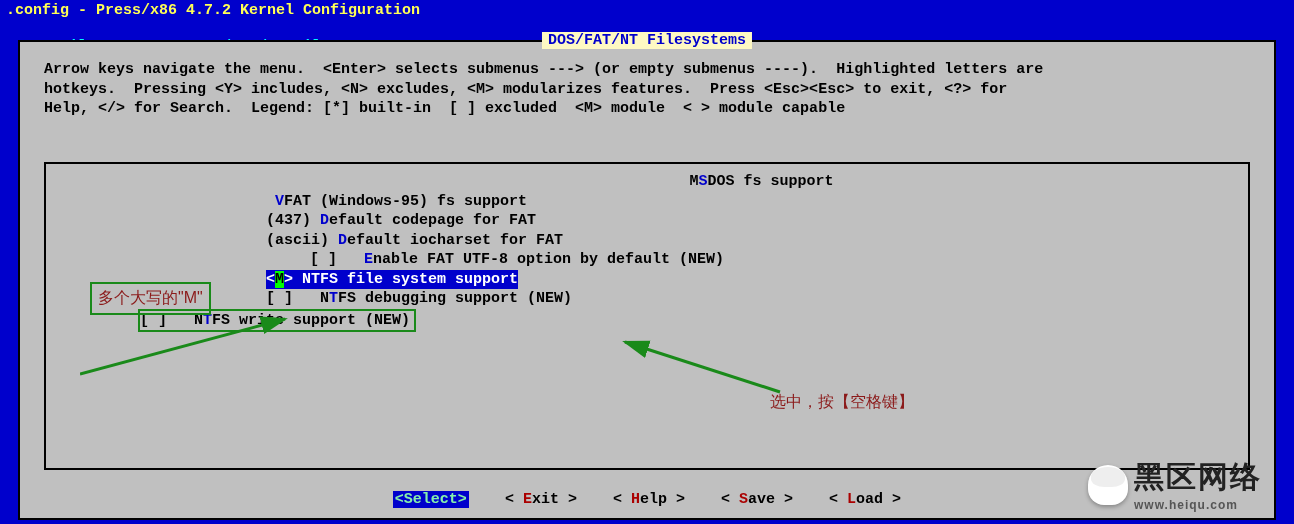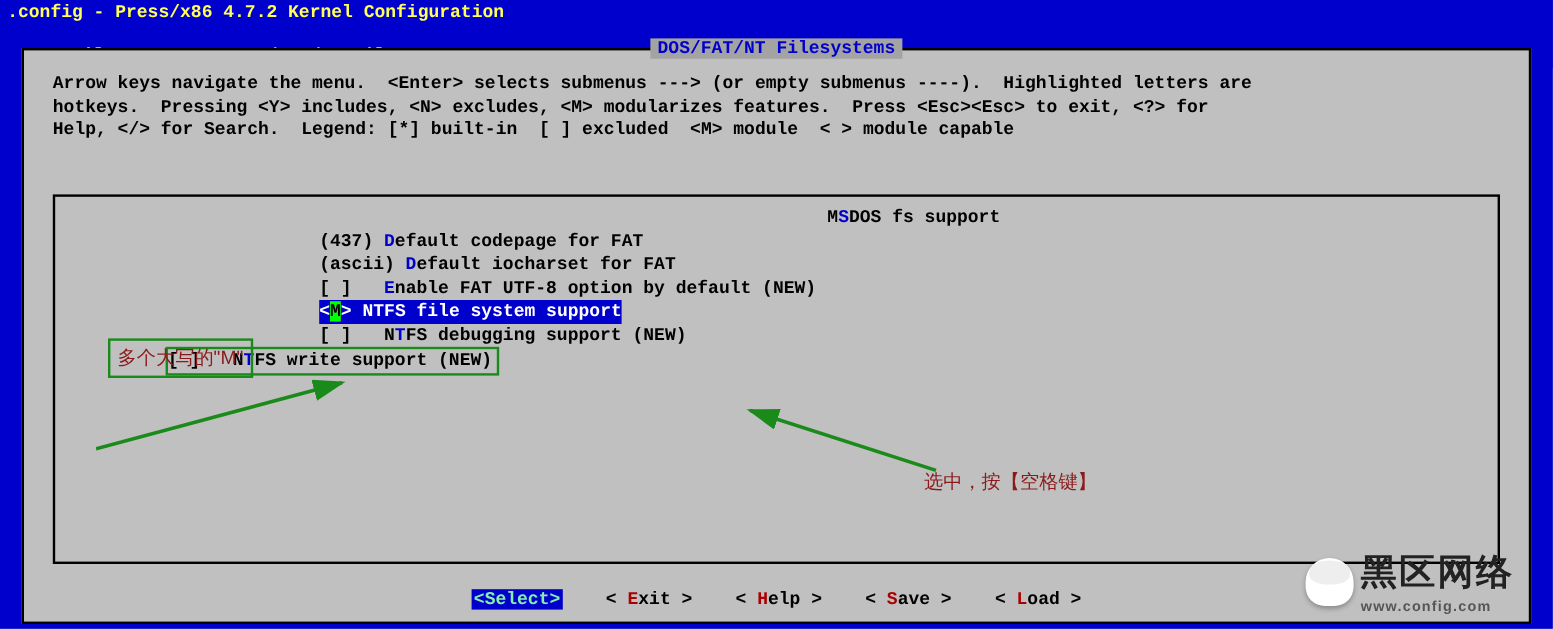--- a/index.html
+++ b/index.html
@@ -34,21 +34,21 @@
     top: 40px;
     bottom: 4px;
     background: #c0c0c0;
     border: 2px solid #000;
   }
   .dialog-title {
     position: absolute;
     top: -10px;
     left: 50%;
     transform: translateX(-50%);
-    background: #a3a3a3;
+    background: #fef9c3;
     color: #0000cc;
     padding: 0 6px;
     white-space: pre;
   }
   .help-text {
     padding: 18px 24px 8px;
     color: #000000;
     white-space: pre-wrap;
     line-height: 1.3;
   }
@@ -153,27 +153,30 @@
   <div class="dialog-title">DOS/FAT/NT Filesystems</div>
   <div class="help-text">Arrow keys navigate the menu.  &lt;Enter&gt; selects submenus ---&gt; (or empty submenus ----).  Highlighted letters are
 hotkeys.  Pressing &lt;Y&gt; includes, &lt;N&gt; excludes, &lt;M&gt; modularizes features.  Press &lt;Esc&gt;&lt;Esc&gt; to exit, &lt;?&gt; for
 Help, &lt;/&gt; for Search.  Legend: [*] built-in  [ ] excluded  &lt;M&gt; module  &lt; &gt; module capable</div>
 
   <div class="menu-box" id="menu-list">
       <div>
         <span class="menu-line" style="display: block; text-align: center;"><m> M<span class="hot">S</span>DOS fs support</m></span>
       </div>
       <div>
+        <span class="menu-line" style="display: block;"><m> <span class="hot">V</span>FAT (Windows-95) fs support</m></span>
+      </div>
+      <div>
         <span class="menu-line" style="display: block;">(437) <span class="hot">D</span>efault codepage for FAT</span>
       </div>
       <div>
         <span class="menu-line" style="display: block;">(ascii) <span class="hot">D</span>efault iocharset for FAT</span>
       </div>
       <div>
-        <span class="menu-line" style="display: block;">[ ]   <span class="hot">E</span>nable FAT UTF-8 option by default (NEW)</span>
+        <span class="menu-line" style="display: block; margin-left: 44px;">[ ]   <span class="hot">E</span>nable FAT UTF-8 option by default (NEW)</span>
       </div>
       <div><span class="menu-line selected"><span class="prefix">&lt;</span><span class="module-m">M</span><span class="prefix">&gt; </span>N<span class="hot">T</span>FS file system support</span></div>
       <div>
         <span class="menu-line" style="display: block;">[ ]   N<span class="hot">T</span>FS debugging support (NEW)</span>
       </div>
       <div><span class="menu-line" style="display: inline-block; padding: 0px; margin-left: 92px;"><span class="green-outline">[ ]   N<span class="hot">T</span>FS write support (NEW)</span></span></div>
     </div>
 
   <div class="button-bar" id="button-bar"><span class="btn active">&lt;Select&gt;</span>    <span class="btn">&lt; <span class="hot">E</span>xit &gt;</span>    <span class="btn">&lt; <span class="hot">H</span>elp &gt;</span>    <span class="btn">&lt; <span class="hot">S</span>ave &gt;</span>    <span class="btn">&lt; <span class="hot">L</span>oad &gt;</span></div>
 
@@ -196,16 +199,16 @@
       </defs>
     <line x1="160" y1="55" x2="5" y2="5" stroke="#1a8a1a" stroke-width="3" marker-end="url(#ah2)"></line>
   </svg>
 
   <div id="note2txt">选中，按【空格键】</div>
 
   <div class="watermark">
     <div class="mushroom"></div>
     <div>
       <div class="big">黑区网络</div>
-      <div class="small">www.config.com</div>
+      <div class="small">www.heiqu.com</div>
     </div>
   </div>
 </div>
 
 </body></html>

